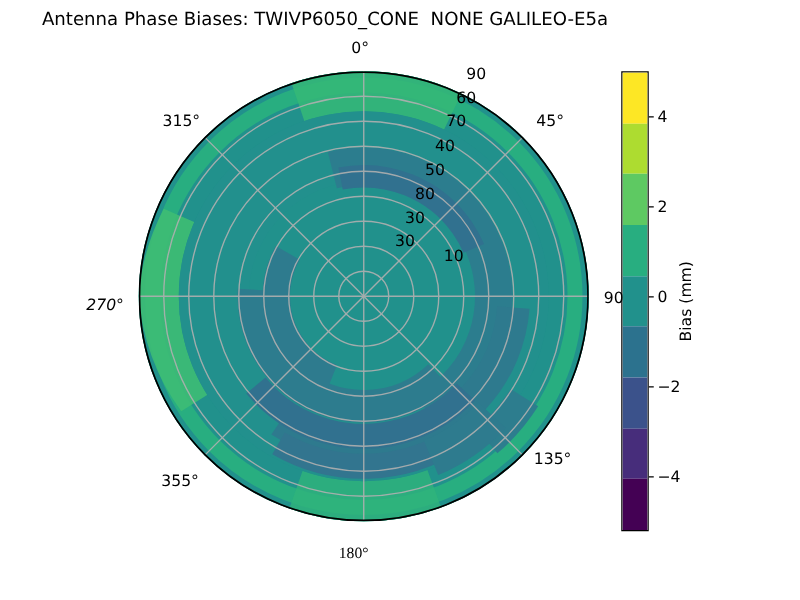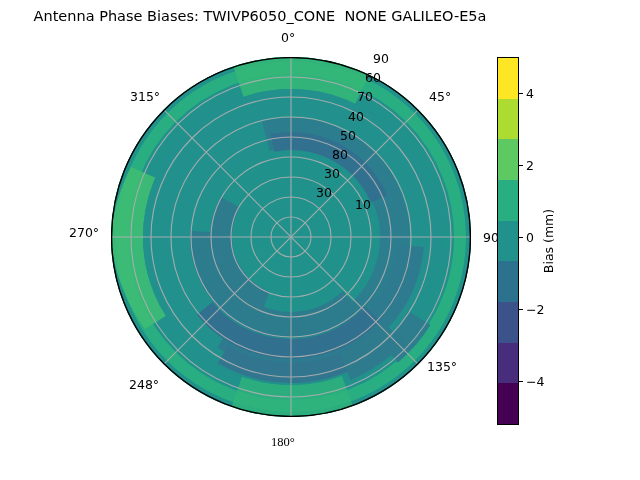--- a/index.html
+++ b/index.html
@@ -178,22 +178,22 @@
       </g>
 
       <circle cx="180" cy="180" r="179.4" fill="none" stroke="#000000" stroke-width="1.4"></circle>
     </svg>
 
     <span class="ang-label" style="left:170px; top:-27px;">0°</span>
     <span class="ang-label" style="left:318px; top:32px;">45°</span>
     <span class="ang-label" style="left:372px; top:173px;">90</span>
     <span class="ang-label" style="left:316px; top:302px;">135°</span>
     <span class="ang-label" style="left:160px; top:378px;font-family:Liberation Serif, serif;">180°</span>
-    <span class="ang-label" style="left:18px;  top:320px;">248°</span>
-    <span class="ang-label" style="left:-42px; top:168px;">270°</span>
+    <span class="ang-label" style="left:18px;  top:320px;">355°</span>
+    <span class="ang-label" style="left:-42px; top:179px;font-style:italic;">270°</span>
     <span class="ang-label" style="left:19px;  top:32px;">315°</span>
 
     <span class="rad-label" style="left:196px; top:140px;margin-left:48px;">10</span>
     <span class="rad-label" style="left:205px; top:128px;">30</span>
     <span class="rad-label" style="left:213px; top:109px;">30</span>
     <span class="rad-label" style="left:221px; top:90px;">80</span>
     <span class="rad-label" style="left:229px; top:71px;">50</span>
     <span class="rad-label" style="left:237px; top:52px;">40</span>
     <span class="rad-label" style="left:246px; top:32px;">70</span>
     <span class="rad-label" style="left:254px; top:13px;">60</span>

